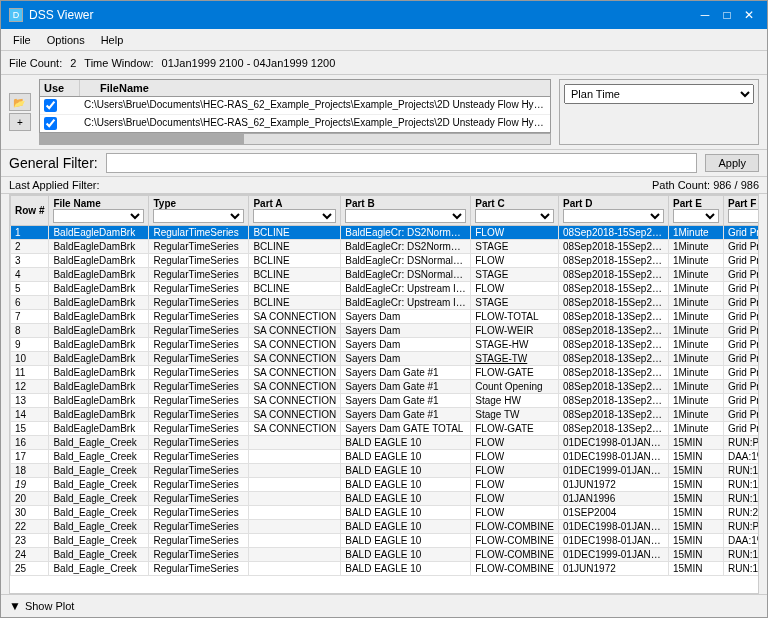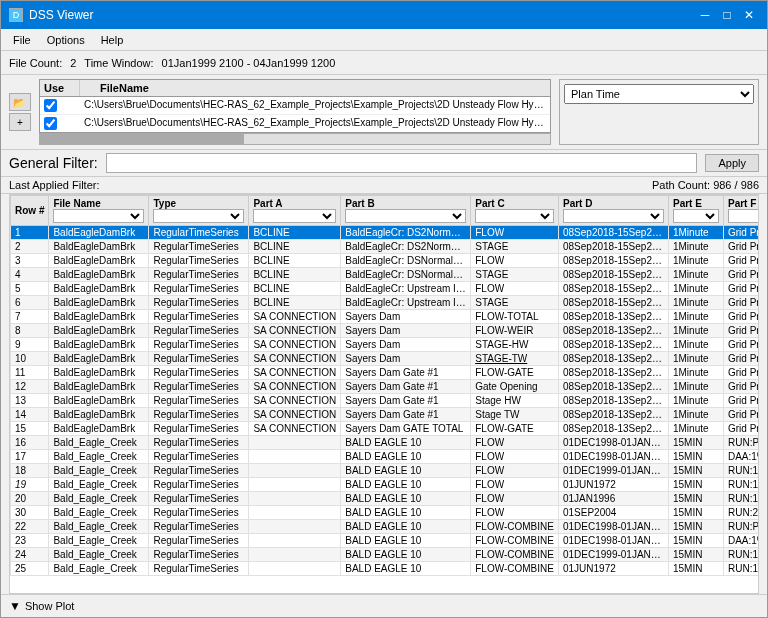--- a/index.html
+++ b/index.html
@@ -265,21 +265,21 @@
             <td style="max-width: 110px;">08Sep2018-13Sep2018</td>
             <td style="max-width: 110px;">1Minute</td>
             <td style="max-width: 110px;">Grid Precip Infiltration</td>
           </tr>
           <tr>
             <td style="max-width: 35px;">12</td>
             <td style="max-width: 110px;">BaldEagleDamBrk</td>
             <td style="max-width: 110px;">RegularTimeSeries</td>
             <td style="max-width: 110px;">SA CONNECTION</td>
             <td style="max-width: 130px;">Sayers Dam Gate #1</td>
-            <td style="max-width: 110px;">Gate Opening</td>
+            <td style="max-width: 110px;">Count Opening</td>
             <td style="max-width: 110px;">08Sep2018-13Sep2018</td>
             <td style="max-width: 110px;">1Minute</td>
             <td style="max-width: 110px;">Grid Precip Infiltration</td>
           </tr>
           <tr>
             <td style="max-width: 35px;">13</td>
             <td style="max-width: 110px;">BaldEagleDamBrk</td>
             <td style="max-width: 110px;">RegularTimeSeries</td>
             <td style="max-width: 110px;">SA CONNECTION</td>
             <td style="max-width: 130px;">Sayers Dam Gate #1</td>

